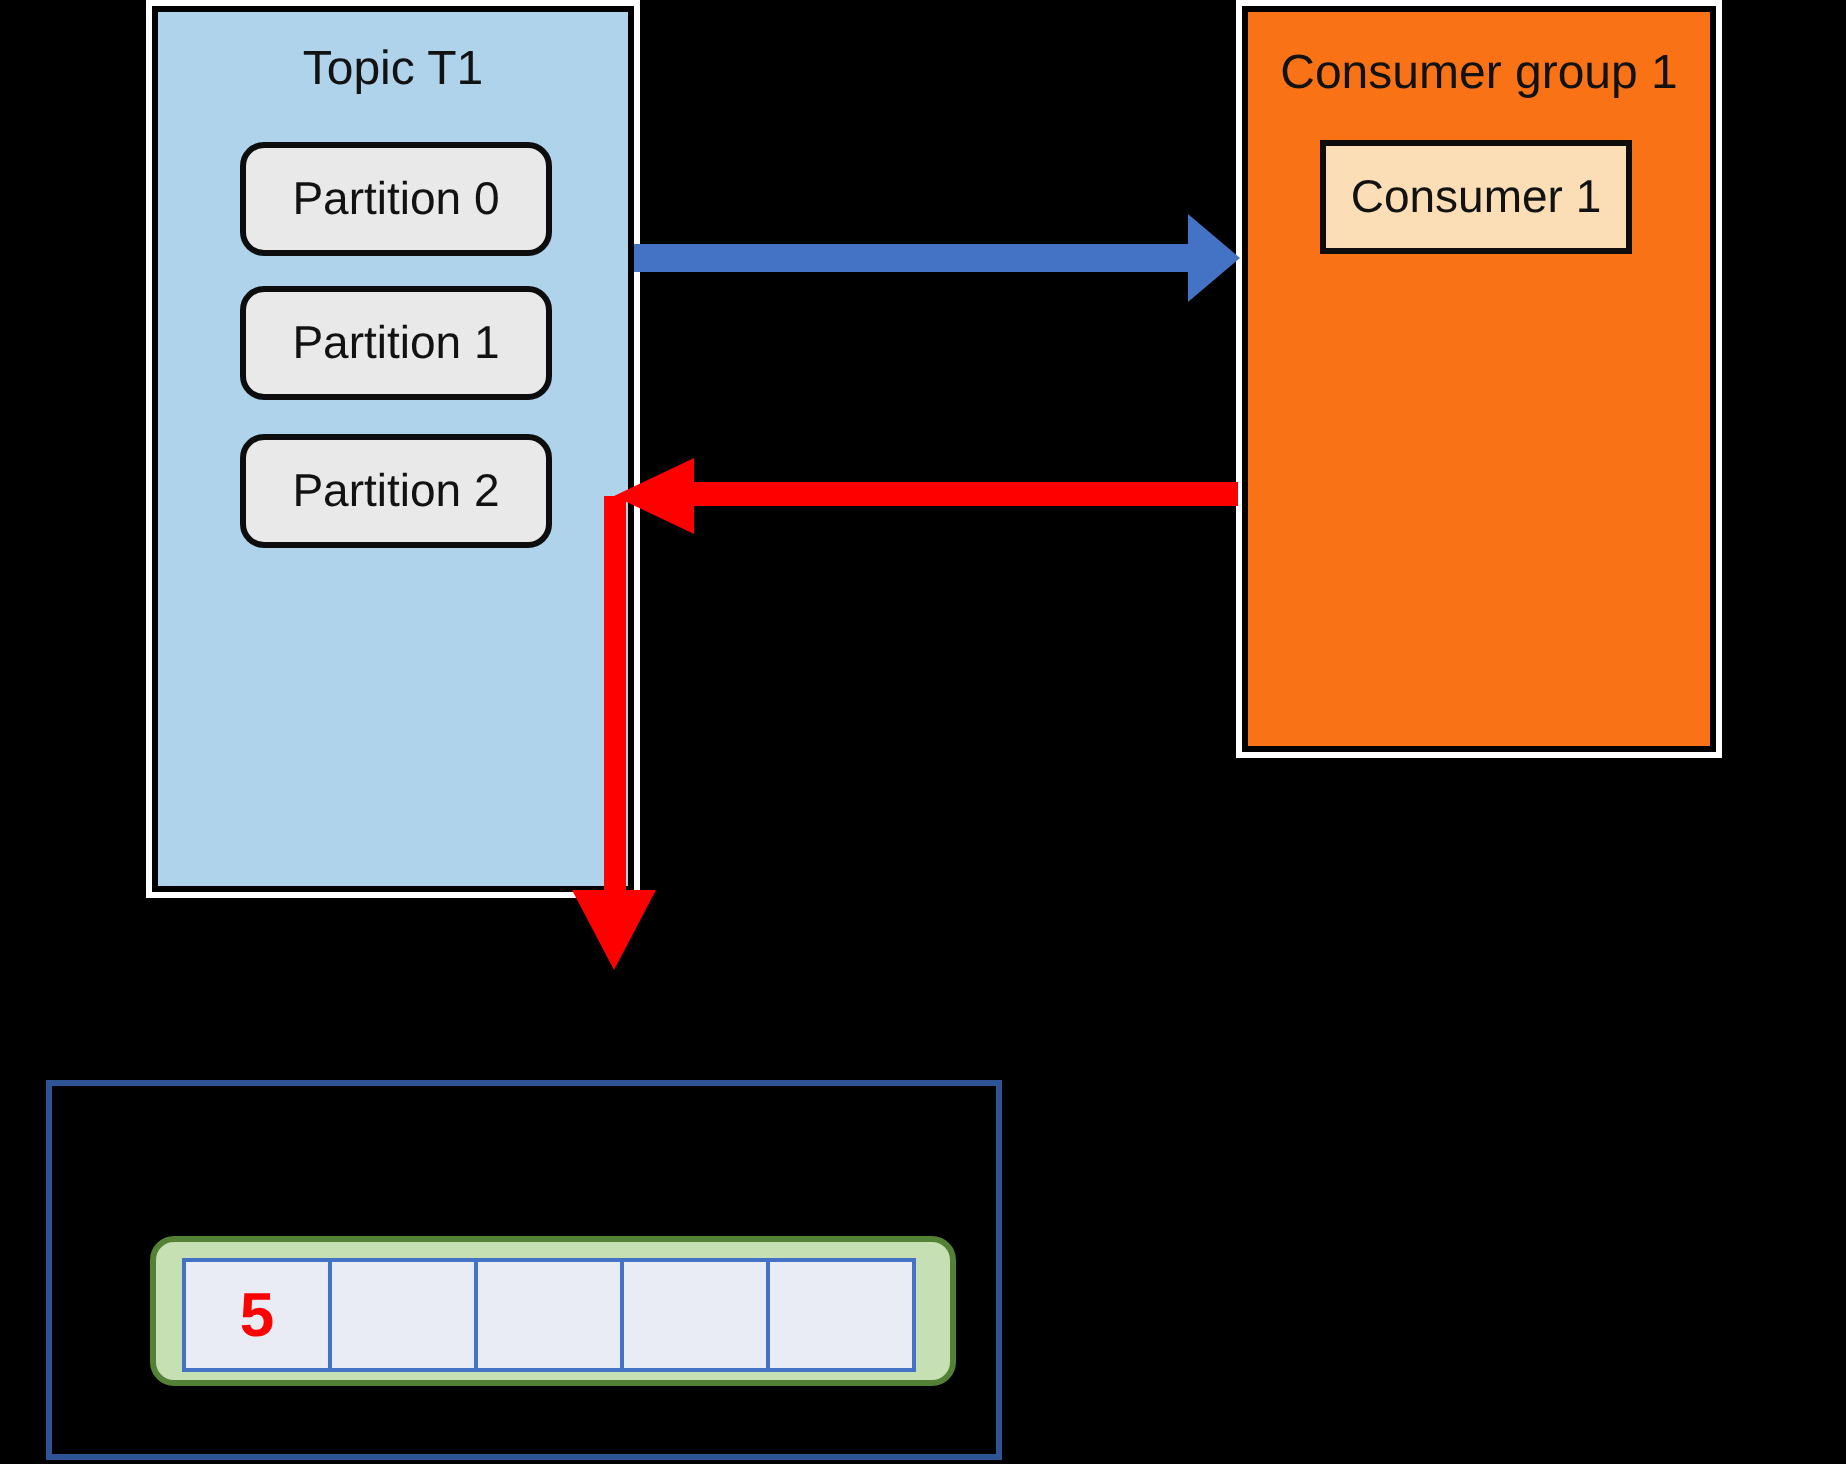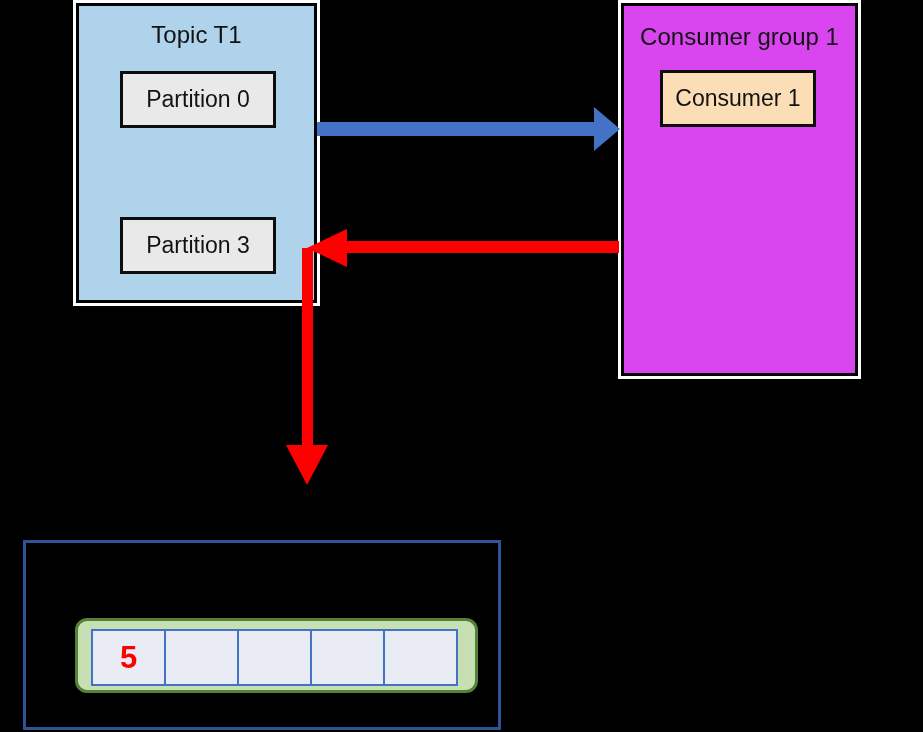--- a/index.html
+++ b/index.html
@@ -12,43 +12,43 @@
     overflow: hidden;
     color: #111;
   }
   .abs { position: absolute; box-sizing: border-box; }
 
   
   .big-box {
     border: 3px solid #000;
     outline: 3px solid #fff;
   }
-  .topic-box { left: 76px; top: 3px; width: 241px; height: 300px; background: #aed3ea; }
-  .group-box { left: 621px; top: 3px; width: 237px; height: 373px; background: #d946ef; padding-left: 37px; }
+  .topic-box { left: 76px; top: 3px; width: 241px; height: 443px; background: #aed3ea; }
+  .group-box { left: 621px; top: 3px; width: 237px; height: 373px; background: #f97316; padding-left: 37px; }
 
   .box-title {
     position: absolute;
     left: 0; top: 15px;
     width: 100%;
     text-align: center;
     font-size: 24px;
     color: #121212;
   }
 
   .inner-box {
     position: absolute;
     box-sizing: border-box;
     border: 3px solid #0d0d0d;
     display: flex;
     align-items: center;
     justify-content: center;
     font-size: 23px;
     color: #121212;
   }
-  .partition { left: 41px; width: 156px; height: 57px; background: #e9e9e9; }
+  .partition { left: 41px; width: 156px; height: 57px; background: #e9e9e9; border-radius: 12px; }
   .consumer  { left: 36px; width: 156px; height: 57px; background: #fbdeb6; }
 
   
   .shaft { position: absolute; }
   .tri   { position: absolute; width: 0; height: 0; }
 
   .blue-shaft { left: 317px; top: 122px; width: 277px; height: 14px; background: #4472c4; }
   .blue-head  { left: 594px; top: 107px;
                 border-top: 22px solid transparent;
                 border-bottom: 22px solid transparent;
@@ -100,22 +100,25 @@
 </head>
 <body>
 
 <div class="stage">
 
   <div class="abs big-box topic-box">
     <div class="box-title">Topic T1</div>
     <div class="inner-box partition" style="top:65px">
       <span>Partition 0</span>
     </div>
+    <div class="inner-box partition" style="top:137px">
+      <span>Partition 1</span>
+    </div>
     <div class="inner-box partition" style="top:211px">
-      <span>Partition 3</span>
+      <span>Partition 2</span>
     </div>
   </div>
 
   <div class="abs big-box group-box">
     <div class="box-title" style="top:17px">Consumer group 1</div>
     <div class="inner-box consumer" style="top:64px">
       <span>Consumer 1</span>
     </div>
   </div>
 

